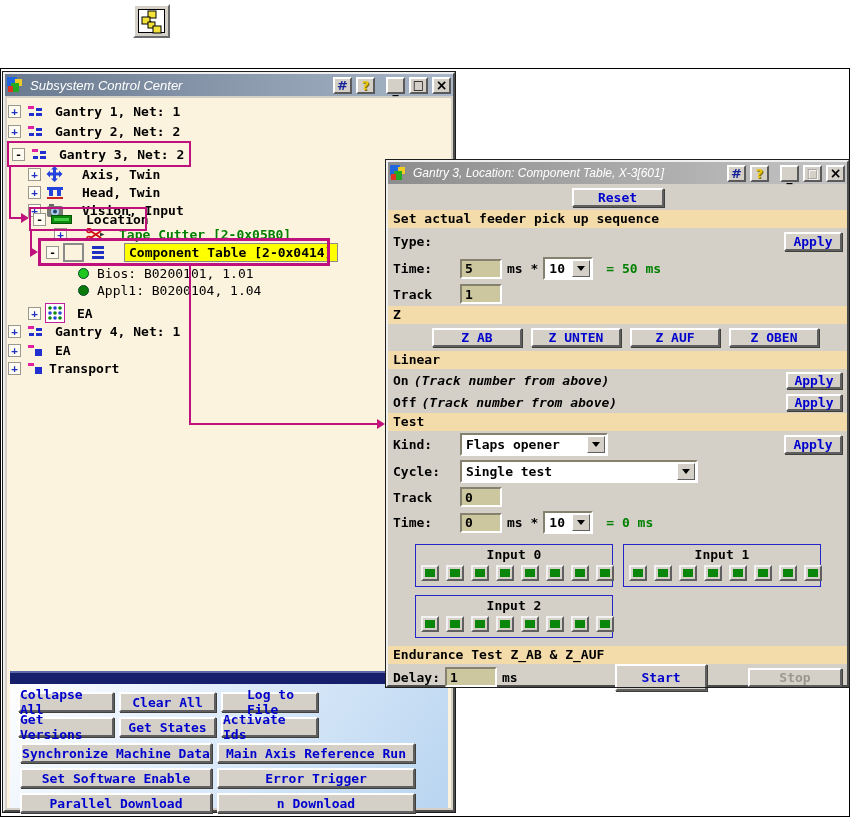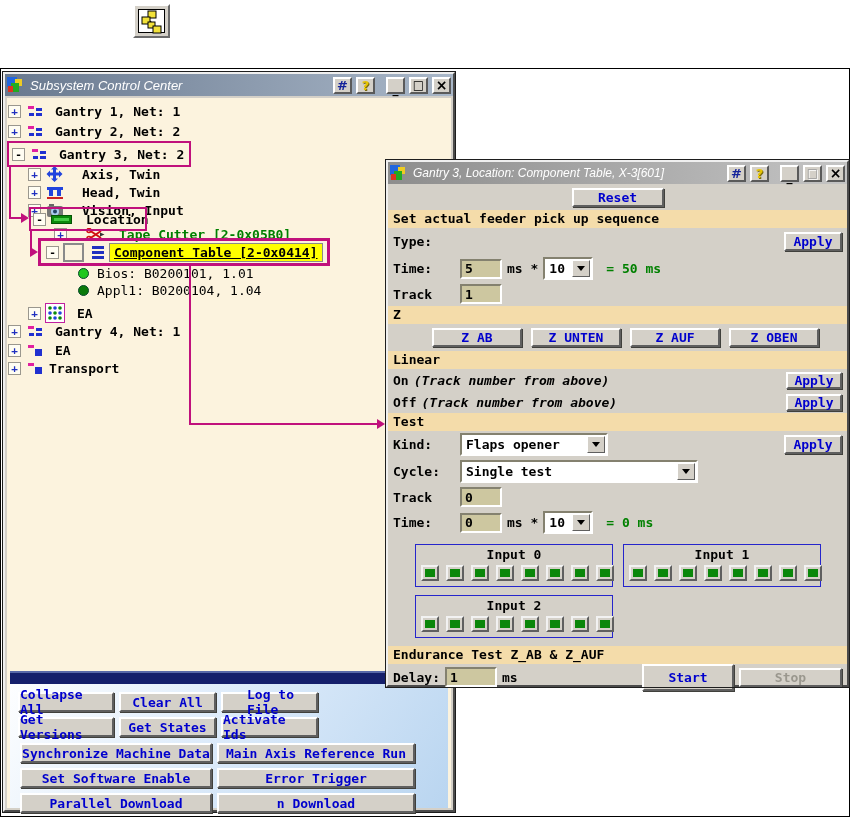--- a/index.html
+++ b/index.html
@@ -238,21 +238,21 @@
   <div class="tree-row" style="left:46px;top:243px;gap:4px;">
     <span class="expander minus">-</span>
     <span class="checkbox-empty"></span>
     <span class="tree-icon" style="margin-left:3px;">
         <svg width="14" height="15">
           <rect x="1" y="1" width="12" height="3" fill="#2030c0"></rect>
           <rect x="1" y="6" width="12" height="3" fill="#2030c0"></rect>
           <rect x="1" y="11" width="12" height="3" fill="#2030c0"></rect>
         </svg>
       </span>
-    <span class="lbl-selected" style="margin-left:0;text-decoration:underline;">Component Table [2-0x0414]</span>
+    <span class="lbl-selected" style="margin-left:15px;">Component Table [2-0x0414]</span>
   </div>
   <div class="tree-row" style="left:78px;top:266px;gap:8px;font-weight:normal;">
     <span class="dot" style="background:#1ec81e;"></span>
     <span>Bios: B0200101, 1.01</span>
   </div>
   <div class="tree-row" style="left:78px;top:283px;gap:8px;font-weight:normal;">
     <span class="dot" style="background:#0a7a0a;"></span>
     <span>Appl1: B0200104, 1.04</span>
   </div>
   <div class="tree-row" style="left:28px;top:303px;gap:4px;">
@@ -515,17 +515,17 @@
         </div>
       </div>
     </div>
 
     <div class="sec-header">Endurance Test Z_AB &amp; Z_AUF</div>
     <div class="dlg-row" style="height:26px;">
       <span>Delay:</span>
       <span class="field" style="width:52px;">1</span>
       <span>ms</span>
       <div class="btn" style="width:92px;height:27px;margin-left:auto;">Start</div>
-      <div class="btn disabled" style="width:103px;height:19px;">Stop</div>
+      <div class="btn disabled" style="width:94px;height:19px;margin-left:36px;">Stop</div>
     </div>
   </div>
 
 </div>
 
 </body></html>

